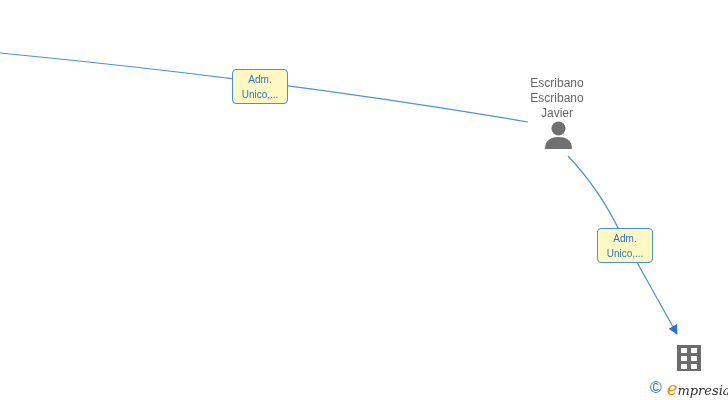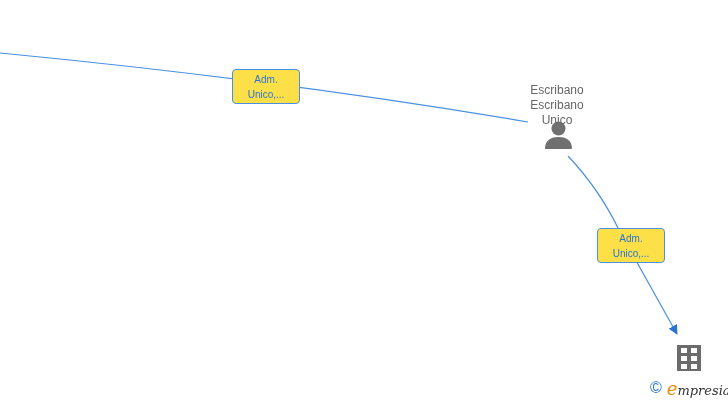--- a/index.html
+++ b/index.html
@@ -1,22 +1,22 @@
 <!DOCTYPE html>
 <html><head>
   <meta charset="utf-8">
   <style>
     html, body { margin: 0; padding: 0; background: #ffffff; }
     body { width: 728px; height: 400px; position: relative; overflow: hidden;
            font-family: "Liberation Sans", sans-serif; }
     #graph { position: absolute; left: 0; top: 0; width: 728px; height: 400px; }
     .edge-label {
       position: absolute; box-sizing: border-box;
-      width: 68px; height: 35px;
-      background: #fde047; border: 1px solid #4a90e2; border-radius: 4px;
+      width: 56px; height: 35px;
+      background: #fef9c3; border: 1px solid #4a90e2; border-radius: 4px;
       color: #2a73d5; font-size: 10px; line-height: 15px; text-align: center;
       padding-top: 2px;
     }
     .edge-label span { display: block; }
     .node-name {
       position: absolute; width: 120px; text-align: center;
       color: #666666; font-size: 12px; line-height: 15px;
     }
     .node-name span { display: block; }
     .icon { position: absolute; }
@@ -44,24 +44,24 @@
 <div class="edge-label" style="left:232px; top:69px;">
   <span>Adm.</span>
   <span>Unico,...</span>
 </div>
 
 <div class="edge-label" style="left:597px; top:228px;">
   <span>Adm.</span>
   <span>Unico,...</span>
 </div>
 
-<div class="node-name" style="left:497px; top:83px;">
+<div class="node-name" style="left:497px; top:76px;">
   <span>Escribano</span>
   <span>Escribano</span>
-  <span>Unico</span>
+  <span>Javier</span>
 </div>
 
 <svg class="icon" style="left:543px; top:120px;" width="31" height="30" viewBox="0 0 31 30">
   <circle cx="15.5" cy="8.5" r="7" fill="#707070"></circle>
   <path d="M2,29 C2,20 8,17 15.5,17 C23,17 29,20 29,29 Z" fill="#707070"></path>
 </svg>
 
 <svg class="icon" style="left:677px; top:345px;" width="24" height="26" viewBox="0 0 24 26">
   <rect x="0" y="0" width="24" height="26" fill="#6b6b6b"></rect>
   <rect x="4" y="3" width="6" height="5" fill="#ffffff"></rect>

